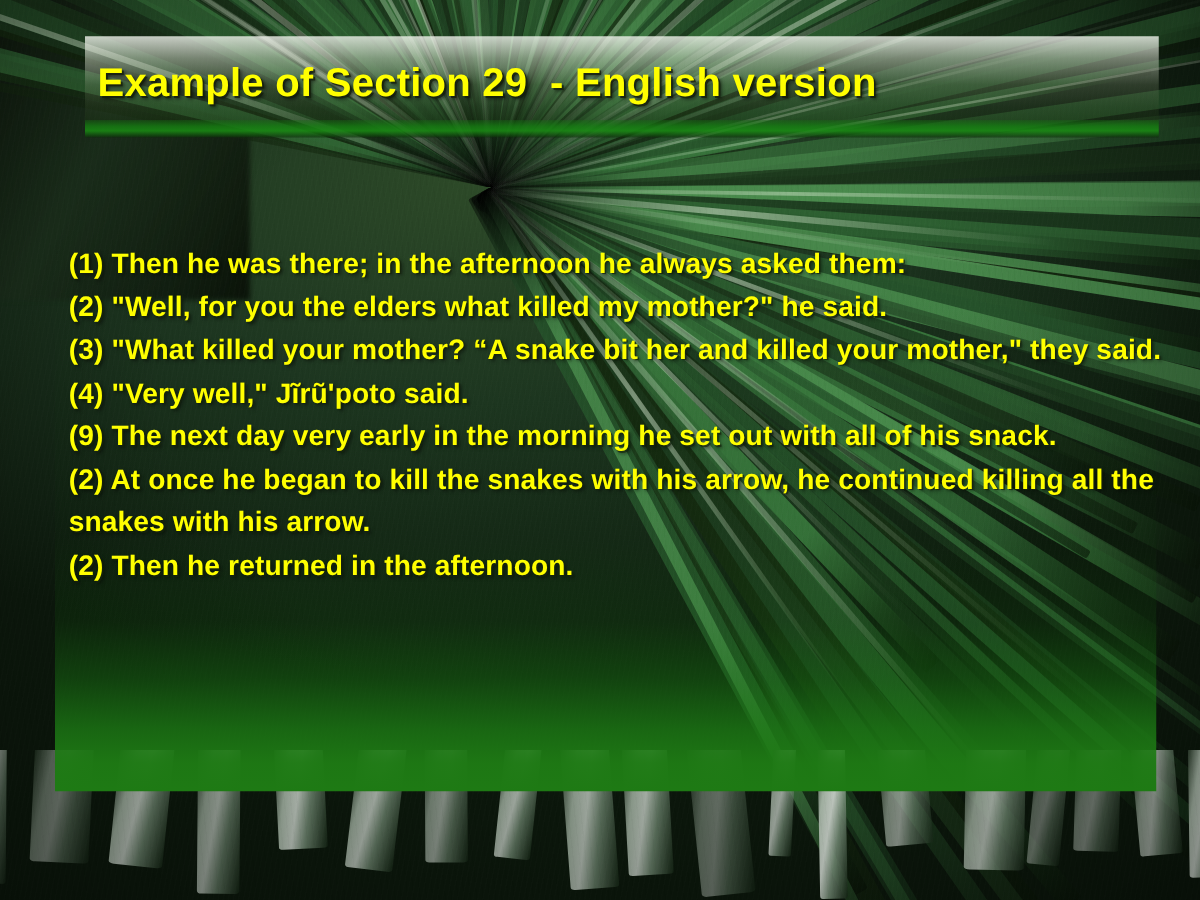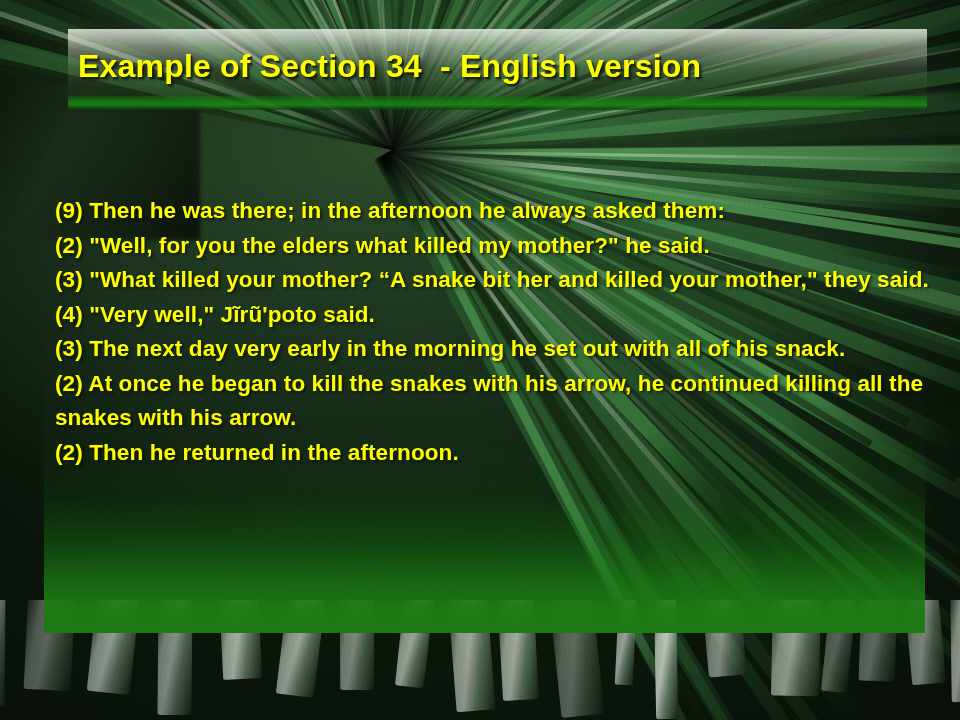--- a/index.html
+++ b/index.html
@@ -364,26 +364,26 @@
         <div class="blade" style="left: 859.578px; width: 35.9925px; height: 91.1096px; transform: rotate(1.78679deg); background: linear-gradient(100deg, rgba(30, 52, 30, 0.467) 0%, rgba(196, 214, 196, 0.55) 26%, rgba(232, 242, 232, 0.55) 46%, rgba(140, 168, 142, 0.494) 66%, rgba(24, 44, 24, 0.494) 100%);"></div>
         <div class="blade" style="left: 908.161px; width: 34.3112px; height: 94.459px; transform: rotate(-5.32628deg); background: linear-gradient(100deg, rgba(30, 52, 30, 0.643) 0%, rgba(196, 214, 196, 0.753) 26%, rgba(232, 242, 232, 0.753) 46%, rgba(140, 168, 142, 0.68) 66%, rgba(24, 44, 24, 0.68) 100%);"></div>
         <div class="blade" style="left: 951.375px; width: 28.1776px; height: 111.602px; transform: rotate(-0.783888deg); background: linear-gradient(100deg, rgba(30, 52, 30, 0.8) 0%, rgba(196, 214, 196, 0.94) 26%, rgba(232, 242, 232, 0.94) 46%, rgba(140, 168, 142, 0.847) 66%, rgba(24, 44, 24, 0.847) 100%);"></div>
       </div>
     <div class="grain"></div>
     <div class="vignette"></div>
   </div>
 
   <div class="title-banner"></div>
   <div class="title-rule"></div>
-  <div class="title-text">Example of Section 34  - English version</div>
+  <div class="title-text">Example of Section 29  - English version</div>
 
   <div class="body-panel"></div>
   <div class="body-text" id="body-text">
-      <p>(9) Then he was there; in the afternoon he always asked them:</p>
+      <p>(1) Then he was there; in the afternoon he always asked them:</p>
       <p>(2) "Well, for you the elders what killed my mother?" he said.</p>
       <p>(3) "What killed your mother? “A snake bit her and killed your mother," they said.</p>
       <p>(4) "Very well," Jĩrũ'poto said.</p>
-      <p>(3) The next day very early in the morning he set out with all of his snack.</p>
+      <p>(9) The next day very early in the morning he set out with all of his snack.</p>
       <p>(2) At once he began to kill the snakes with his arrow, he continued killing all the snakes with his arrow.</p>
       <p>(2) Then he returned in the afternoon.</p>
     </div>
 
 </div>
 
 </body></html>

